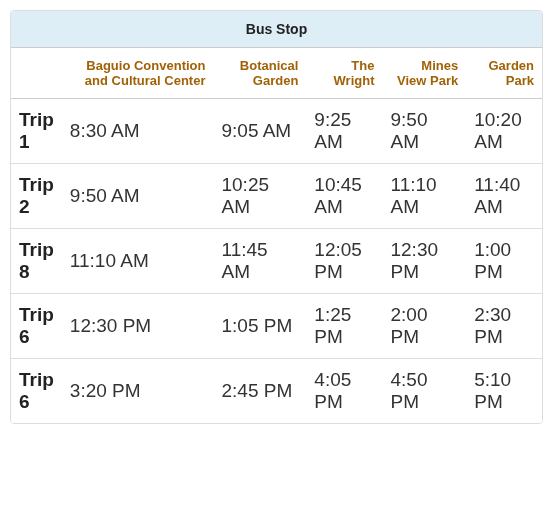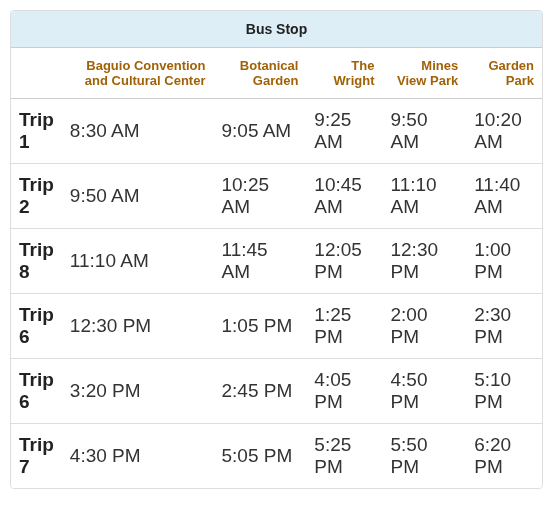--- a/index.html
+++ b/index.html
@@ -133,23 +133,15 @@
           <td>2:30 PM</td>
         </tr>
         <tr>
           <td>Trip 6</td>
           <td>3:20 PM</td>
           <td>2:45 PM</td>
           <td>4:05 PM</td>
           <td>4:50 PM</td>
           <td>5:10 PM</td>
         </tr>
-        <tr>
-          <td>Trip 7</td>
-          <td>4:30 PM</td>
-          <td>5:05 PM</td>
-          <td>5:25 PM</td>
-          <td>5:50 PM</td>
-          <td>6:20 PM</td>
-        </tr>
       </tbody>
   </table>
 </div>
 
 </body></html>

